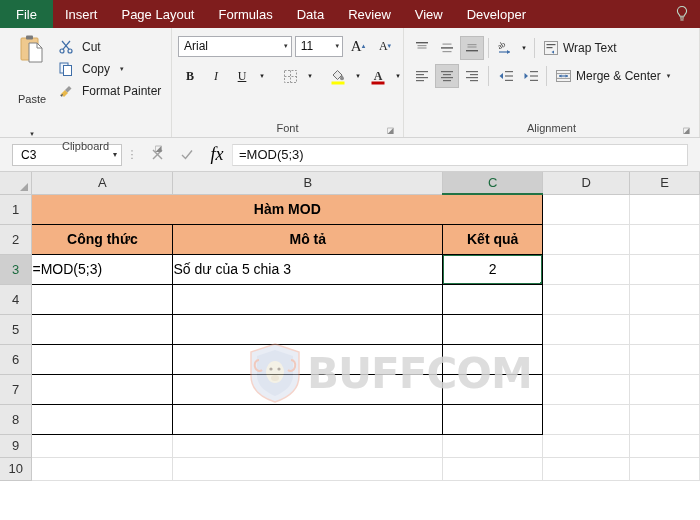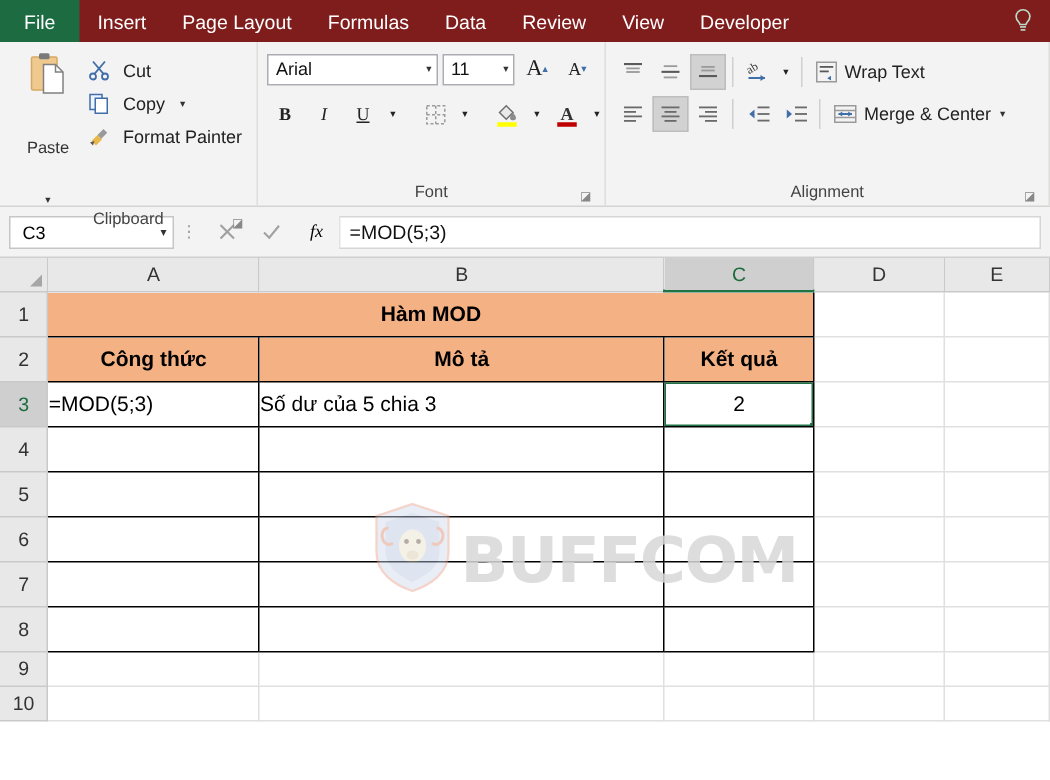--- a/index.html
+++ b/index.html
@@ -111,45 +111,45 @@
   .g-align { flex: 1; }
   .al-row { display: flex; align-items: center; gap: 1px; height: 28px; }
   .al-row.r1 { padding-top: 3px; }
   .al-row.r2 { margin-top: 2px; }
   .txtbtn { display: flex; align-items: center; gap: 4px; font-size: 12px;
             color: #222; padding: 0 4px; height: 24px; }
 
   
   .fbar {
     height: 34px; background: #f3f3f3; display: flex; align-items: center;
-    padding: 0 6px; border-bottom: 1px solid #d0d0d0;
+    padding: 0 12px; border-bottom: 1px solid #d0d0d0;
   }
   .namebox {
     width: 110px; height: 22px; background: #fff; border: 1px solid #c6c6c6;
     display: flex; align-items: center; padding: 0 4px 0 8px; font-size: 12px;
   }
   .namebox .nv { flex: 1; }
   .namebox .arw { font-size: 8px; color: #333; }
   .fb-dots { width: 20px; text-align: center; color: #999; font-size: 11px; letter-spacing: 0; }
   .fb-icons { display: flex; align-items: center; gap: 0; }
   .fb-ic { width: 30px; height: 22px; display: flex; align-items: center;
            justify-content: center; font-size: 13px; color: #9a9a9a; }
-  .fb-ic.fx { color: #000000; font-style: italic; font-family: "Liberation Serif", serif; font-size: 12px;}
+  .fb-ic.fx { color: #000000; font-style: italic; font-family: "Liberation Serif", serif; font-size: 18px;}
   .fb-input {
     flex: 1; height: 22px; background: #fff; border: 1px solid #d6d6d6;
     border-left: 1px solid #e3e3e3;
     display: flex; align-items: center; padding-left: 6px; font-size: 13px; color: #111;
   }
 
   
   .gridwrap { position: relative; height: 348px; background: #fff; overflow: hidden; }
 
   .watermark {
-    position: absolute; left: 245px; top: 160px; z-index: 5;
-    display: flex; align-items: flex-end; gap: 2px;
+    position: absolute; left: 245px; top: 168px; z-index: 5;
+    display: flex; align-items: center; gap: 2px;
     pointer-events: none;
   }
   .wm-text {
     font-size: 42px; font-weight: bold; color: #d8d8d8;
     letter-spacing: -1px; font-family: "DejaVu Sans", sans-serif;
     opacity: .85;
   }
 
   table.sheet { border-collapse: collapse; table-layout: fixed; }
   table.sheet td, table.sheet th { padding: 0; }

